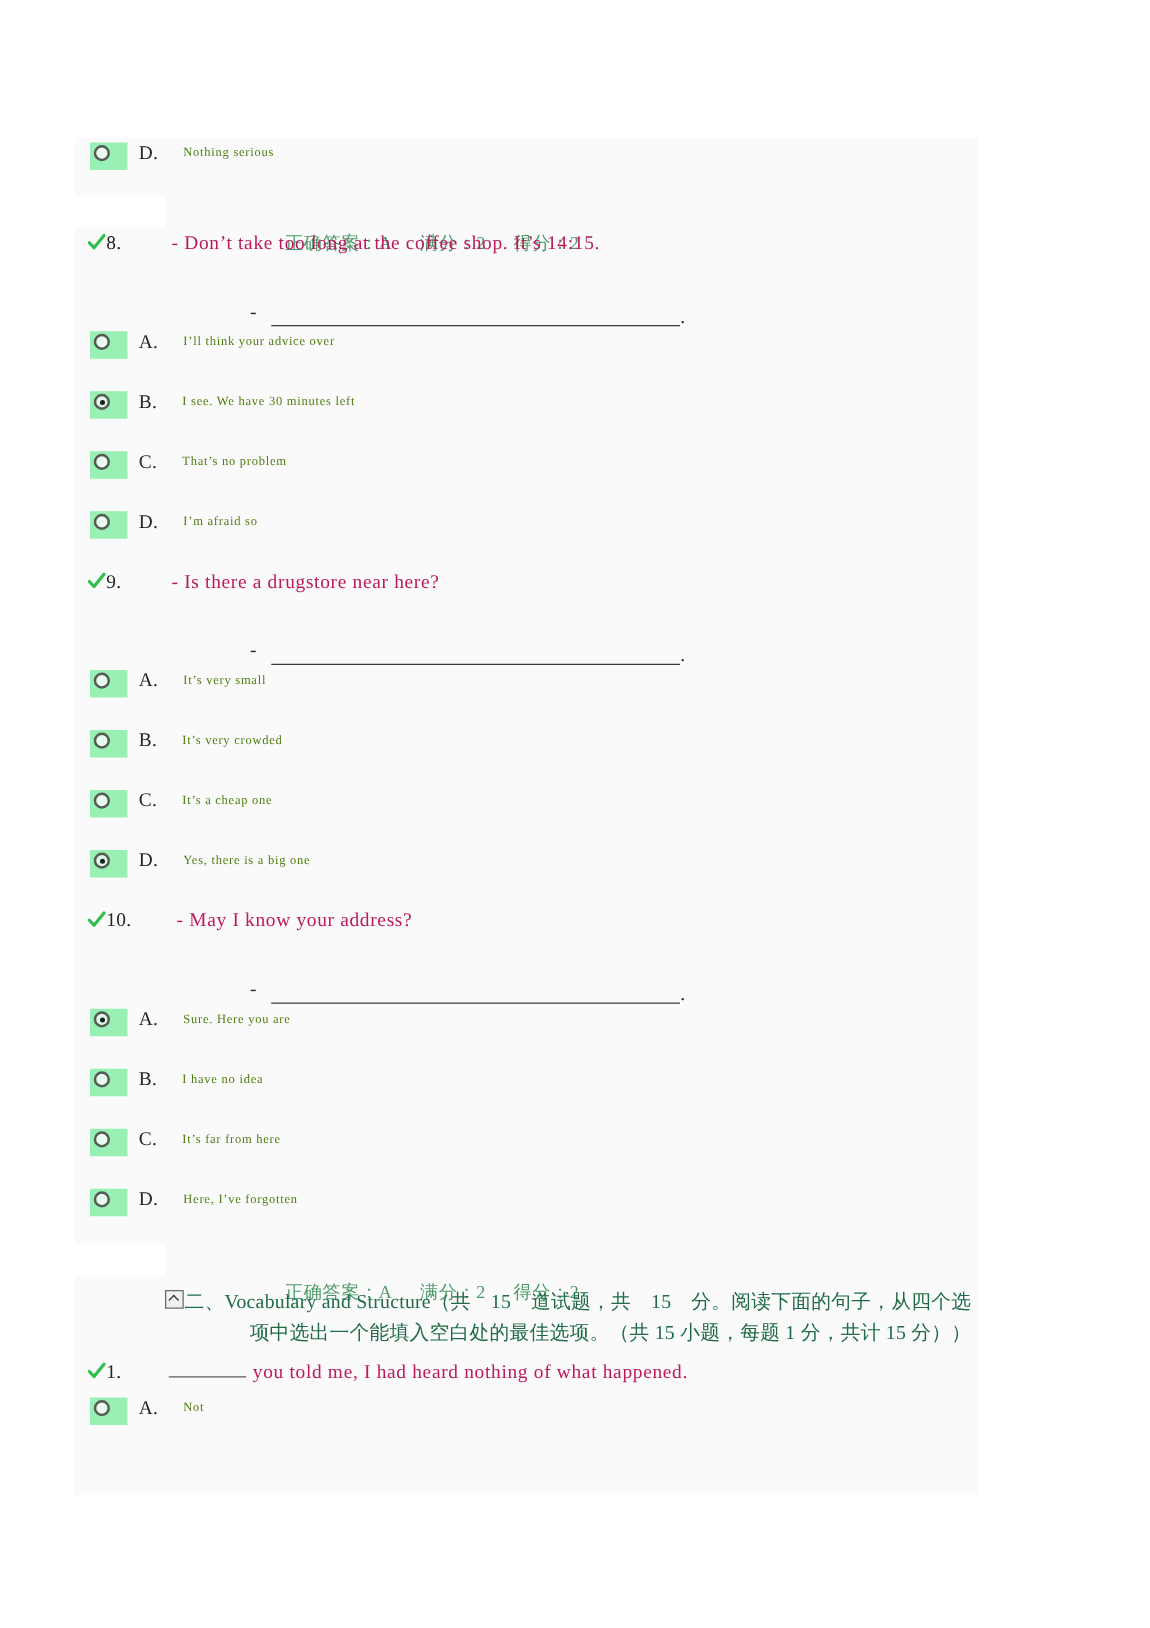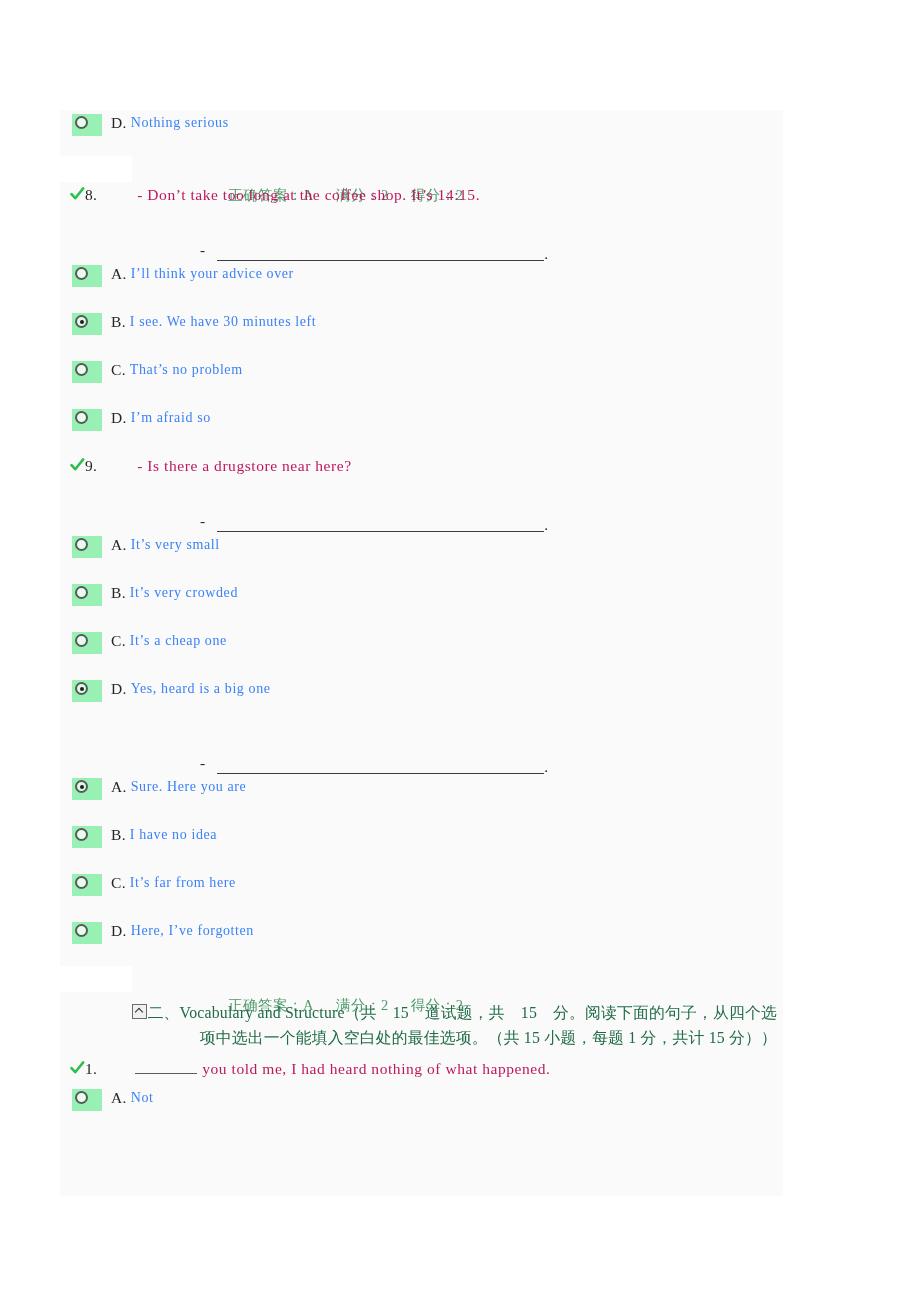--- a/index.html
+++ b/index.html
@@ -85,26 +85,26 @@
   }
   .opt-letter {
     margin-left: 9px;
     font-size: 15.5px;
     color: #262626;
     line-height: 26px;
     letter-spacing: 0.3px;
     white-space: pre;
   }
   .opt-text {
-    font-size: 14px;
-    color: #3b82f6;
+    font-size: 10px;
+    color: #4d7c0f;
     line-height: 26px;
     letter-spacing: 0.6px;
     white-space: pre;
-    margin-left: 4px;
+    margin-left: 20px;
   }
 
   
   .ans-row {
     height: 26px;
     padding-left: 135px;
     font-size: 14.5px;
     color: #4d9a6a;
     line-height: 26px;
     letter-spacing: 0.5px;
@@ -310,23 +310,32 @@
             <span class="circle"></span>
           </div>
         <span class="opt-letter">C.</span>
         <span class="opt-text">It’s a cheap one</span>
       </div>
       <div class="opt-row">
         <div class="radio-box checked">
             <span class="circle"></span>
           </div>
         <span class="opt-letter">D.</span>
-        <span class="opt-text">Yes, heard is a big one</span>
-      </div>
-
+        <span class="opt-text">Yes, there is a big one</span>
+      </div>
+
+      <div class="q-row">
+        <span class="check-icon">
+          <svg width="15" height="16" viewBox="0 0 15 16">
+              <path d="M1.5 8.2 L5.2 12.2 L13.2 2.4" stroke="#2fbf4f" stroke-width="2.6" fill="none" stroke-linecap="round" stroke-linejoin="round"></path>
+            </svg>
+        </span>
+        <span class="q-num">10.</span>
+        <span class="q-text tight">- May I know your address?</span>
+      </div>
       <div class="blank-row">
         <span class="dash">-</span>
         <span class="blank-line"></span>
         <span class="blank-dot">.</span>
       </div>
       <div class="opt-row">
         <div class="radio-box checked">
             <span class="circle"></span>
           </div>
         <span class="opt-letter">A.</span>

